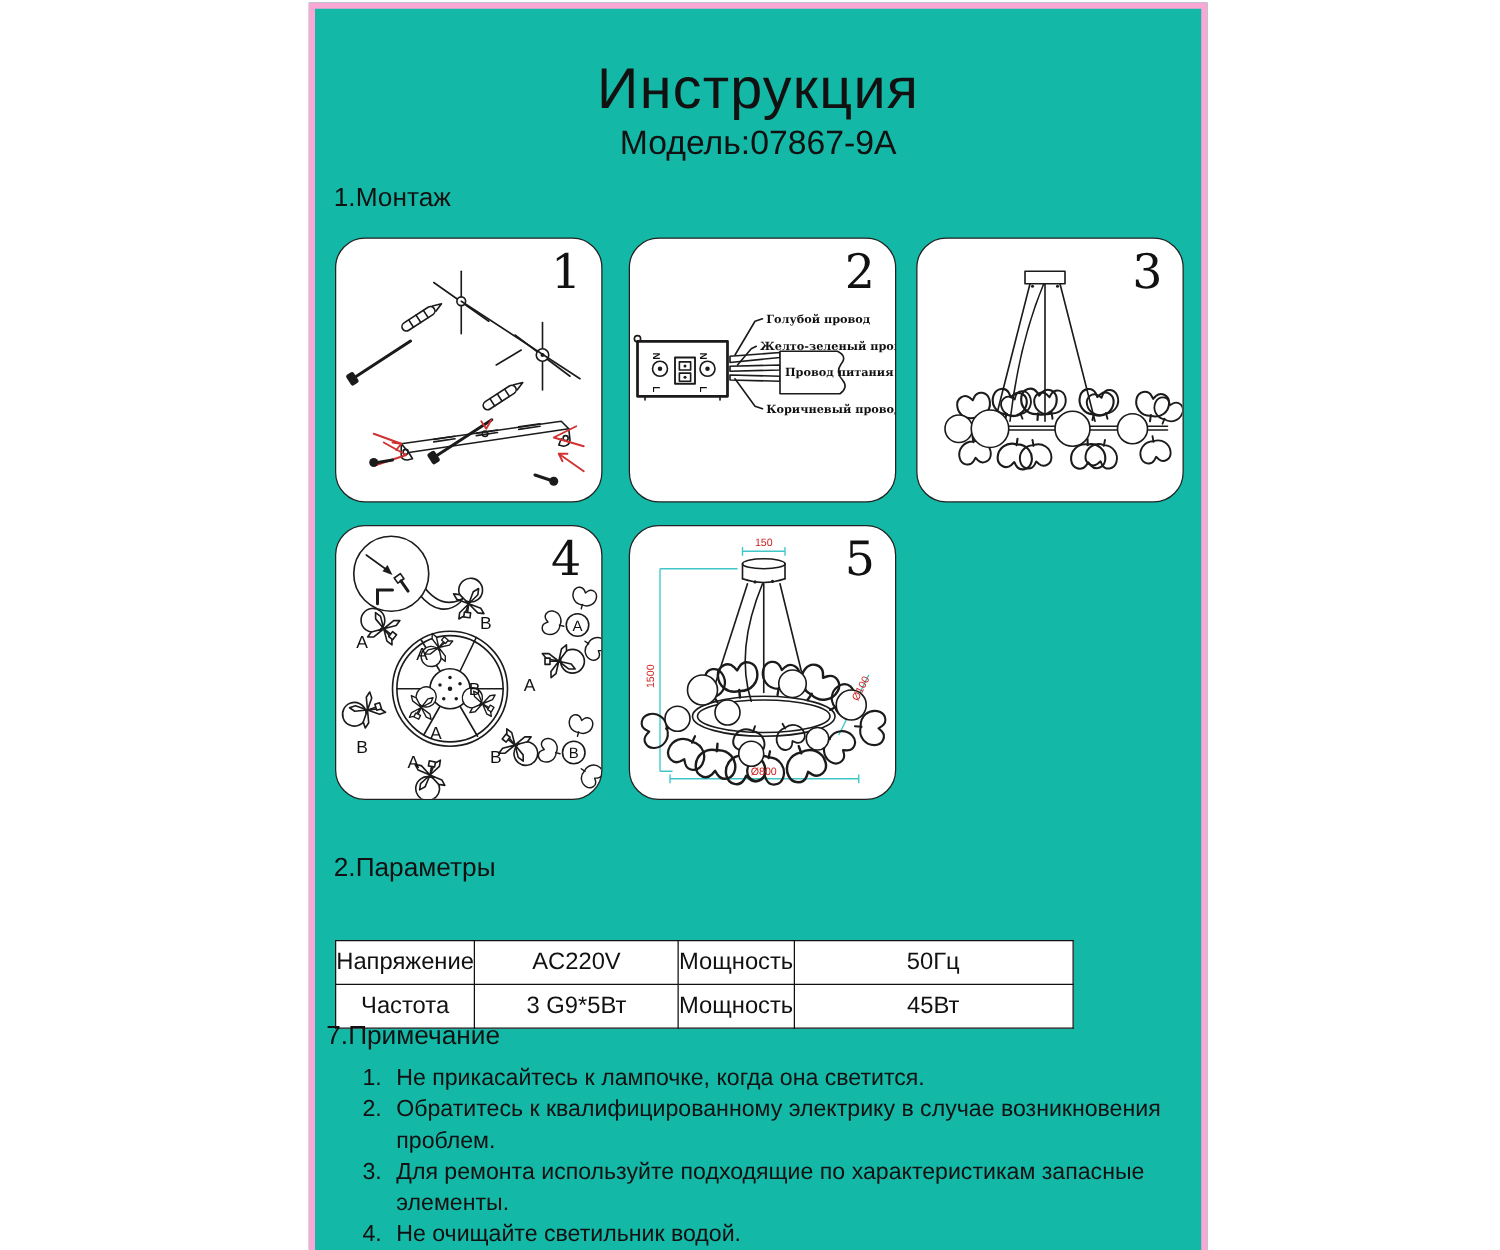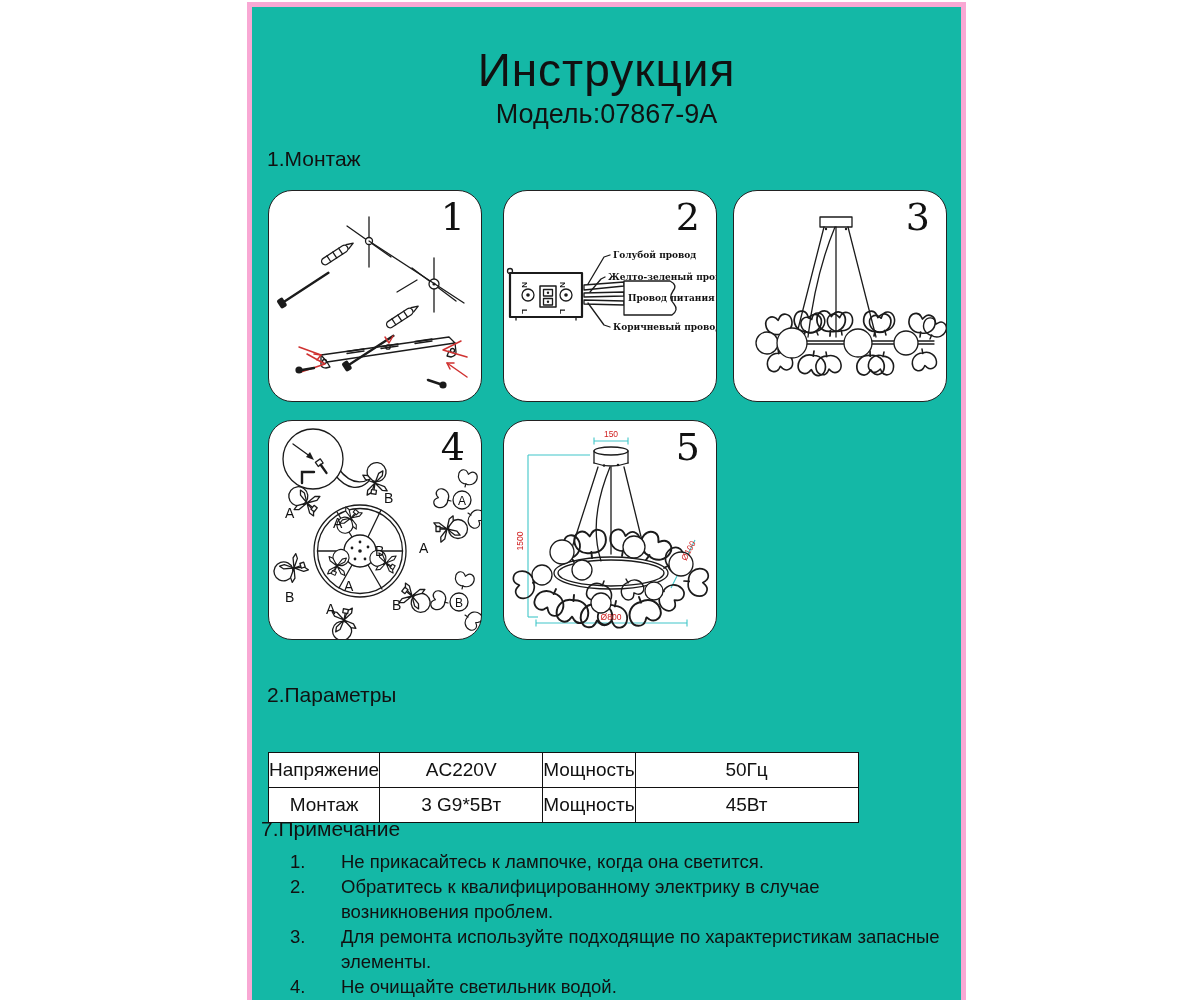--- a/index.html
+++ b/index.html
@@ -17,21 +17,21 @@
   .p3{left:481px;top:183px;height:210px}
   .p4{left:16px;top:413px;height:218px}
   .p5{left:251px;top:413px;height:218px}
   .pnum{position:absolute;top:4px;right:16px;font-family:"DejaVu Serif",serif;font-size:38px;}
   .panel svg{position:absolute;left:0;top:0;}
   .params{position:absolute;left:16px;top:716px;border-collapse:collapse;table-layout:fixed;background:#fff;margin-top:29px;}
   .params td{border:1.9px solid #111;height:34px;text-align:center;vertical-align:middle;font-size:19px;padding:0;}
   .notes{position:absolute;left:38px;top:842px;width:662px;font-size:18.5px;line-height:25px;}
   .note{display:flex;}
   .note-num{flex:0 0 27px;}
-  .note-text{flex:1;margin-left:24px;}
+  .note-text{flex:1;}
   
   .ln{stroke:#1b1b1b;stroke-width:1.3;fill:none;stroke-linecap:round;stroke-linejoin:round;}
   .wln{stroke:#1b1b1b;stroke-width:1.3;fill:#fff;stroke-linecap:round;stroke-linejoin:round;}
   .thk{stroke:#1b1b1b;stroke-width:2.4;fill:none;stroke-linecap:round;}
   .blk{fill:#1b1b1b;stroke:none;}
   .red{stroke:#d03231;stroke-width:1.5;fill:none;stroke-linecap:round;stroke-linejoin:round;}
   .cyan{stroke:#40c6c9;stroke-width:1.1;fill:none;}
   text.dim{fill:#d02020;font-size:8.5px;font-family:"Liberation Sans",sans-serif;stroke:none;}
   text.wlbl{font-family:"DejaVu Serif",serif;font-weight:bold;font-size:9px;fill:#111;stroke:none;}
   text.ab{font-family:"Liberation Sans",sans-serif;font-size:14px;fill:#111;stroke:none;}
@@ -382,21 +382,21 @@
         <col style="width:223px">
     </colgroup>
     <tbody>
       <tr>
         <td>Напряжение</td>
         <td>AC220V</td>
         <td>Мощность</td>
         <td>50Гц</td>
       </tr>
       <tr>
-        <td>Монтаж</td>
+        <td>Частота</td>
         <td>3 G9*5Вт</td>
         <td>Мощность</td>
         <td>45Вт</td>
       </tr>
     </tbody>
   </table>
 
   <div class="sec sec3">7.Примечание</div>
 
   <div class="notes">

